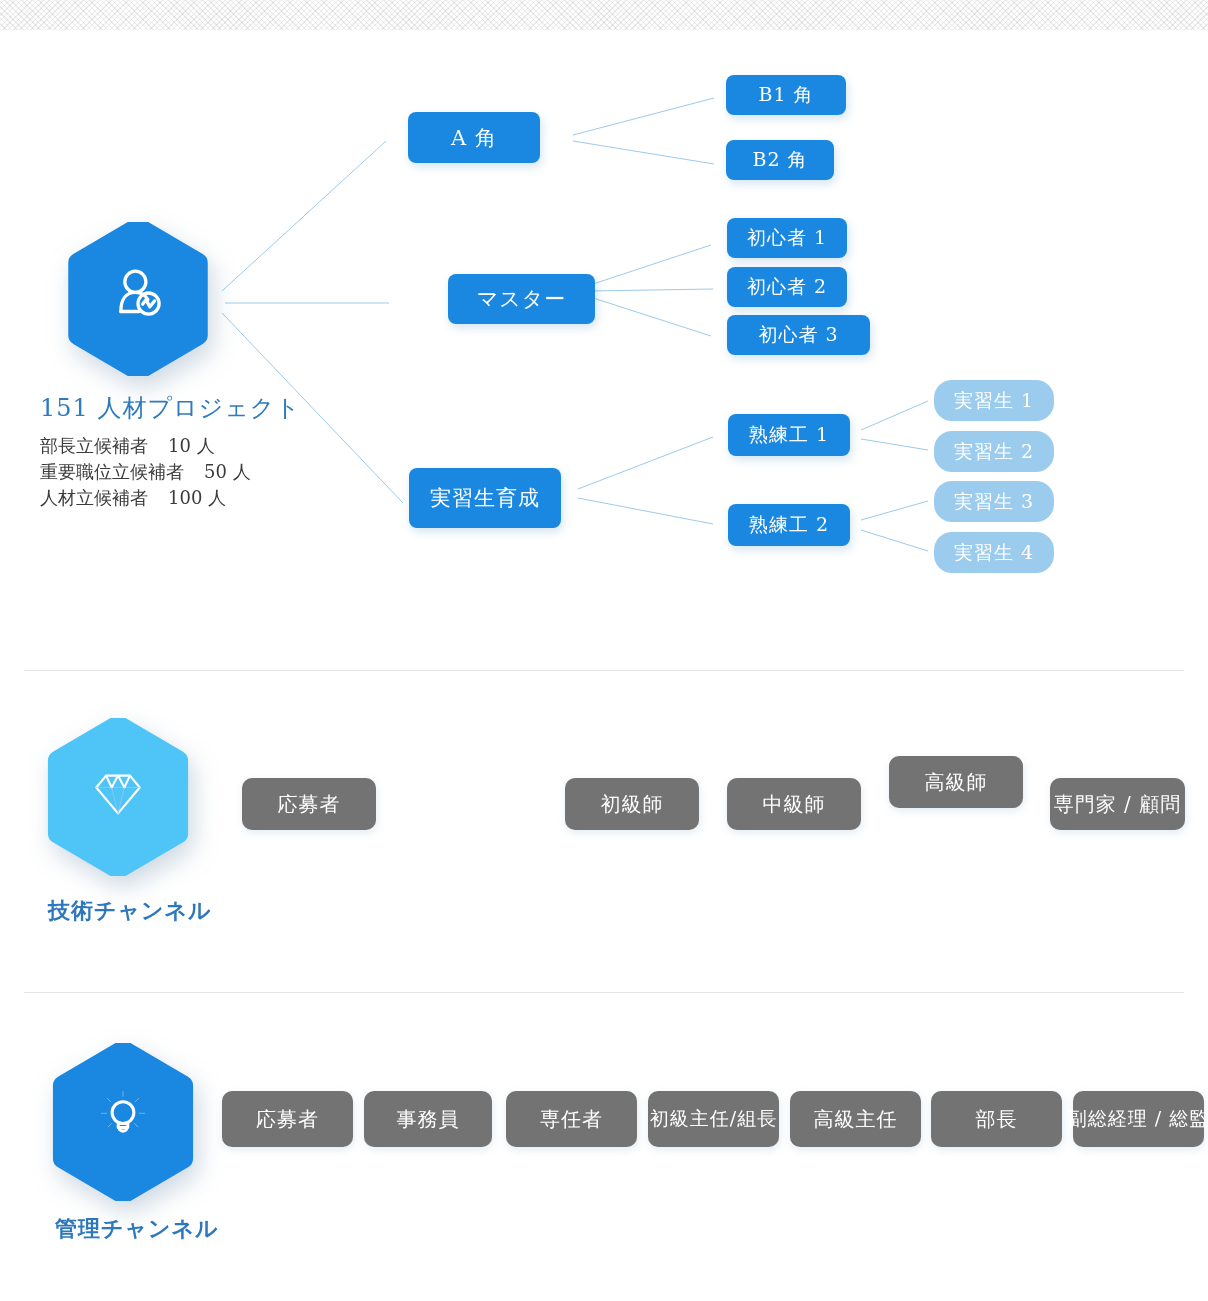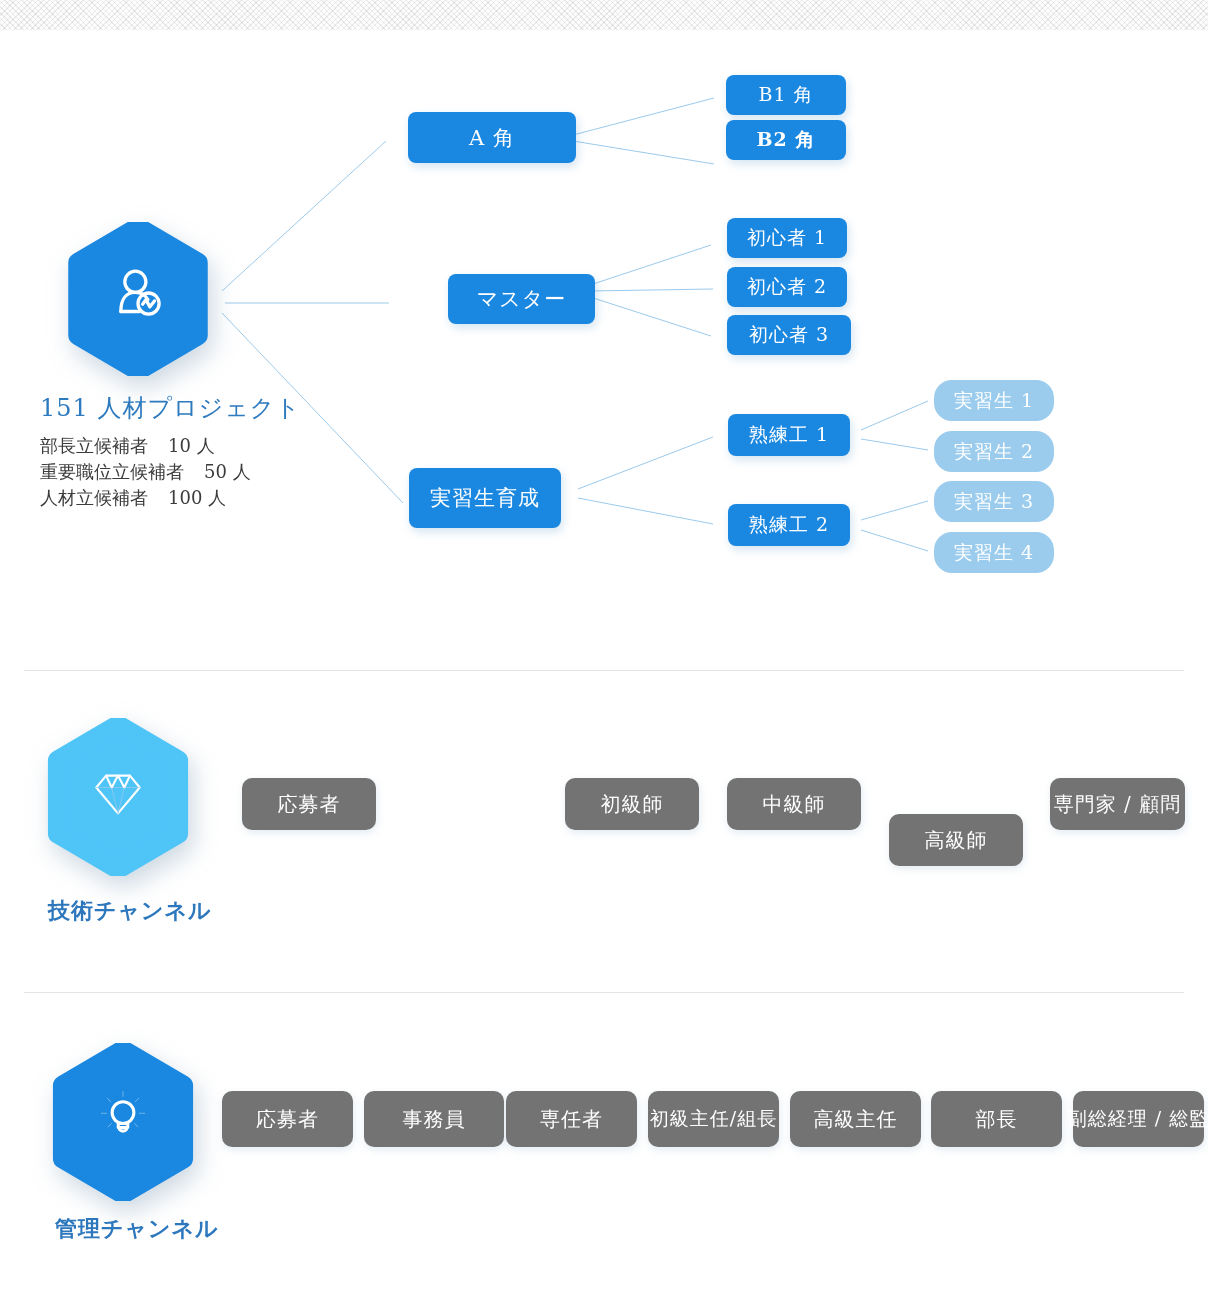--- a/index.html
+++ b/index.html
@@ -100,29 +100,29 @@
       <span>部長立候補者</span><span class="sval">10 人</span>
     </div>
     <div class="srow">
       <span>重要職位立候補者</span><span class="sval">50 人</span>
     </div>
     <div class="srow">
       <span>人材立候補者</span><span class="sval">100 人</span>
     </div>
   </div>
 
-  <div class="node node-dark lv1" style="left:408px;top:112px;width:168px;height:51px;">A 角</div>
+  <div class="node node-dark lv1" style="left:408px;top:112px;width:132px;height:51px;">A 角</div>
   <div class="node node-dark lv1" style="left:408px;top:274px;width:147px;height:50px;margin-left:40px;">マスター</div>
   <div class="node node-dark lv1" style="left:409px;top:468px;width:152px;height:60px;">実習生育成</div>
 
   <div class="node node-dark lv2" style="left:726px;top:75px;width:120px;height:40px;">B1 角</div>
-  <div class="node node-dark lv2" style="left:726px;top:120px;width:120px;height:40px;font-weight:bold;">B2 角</div>
+  <div class="node node-dark lv2" style="left:726px;top:140px;width:108px;height:40px;">B2 角</div>
   <div class="node node-dark lv2" style="left:727px;top:218px;width:120px;height:40px;">初心者 1</div>
   <div class="node node-dark lv2" style="left:727px;top:267px;width:120px;height:40px;">初心者 2</div>
-  <div class="node node-dark lv2" style="left:727px;top:315px;width:124px;height:40px;">初心者 3</div>
+  <div class="node node-dark lv2" style="left:727px;top:315px;width:143px;height:40px;">初心者 3</div>
   <div class="node node-dark lv2" style="left:728px;top:414px;width:122px;height:42px;">熟練工 1</div>
   <div class="node node-dark lv2" style="left:728px;top:504px;width:122px;height:42px;">熟練工 2</div>
 
   <div class="node node-light lv2" style="left:934px;top:380px;width:120px;height:41px;">実習生 1</div>
   <div class="node node-light lv2" style="left:934px;top:431px;width:120px;height:41px;">実習生 2</div>
   <div class="node node-light lv2" style="left:934px;top:481px;width:120px;height:41px;">実習生 3</div>
   <div class="node node-light lv2" style="left:934px;top:532px;width:120px;height:41px;">実習生 4</div>
 
   <div class="sep" style="left:24px;top:670px;width:1160px;"></div>
 
@@ -136,21 +136,21 @@
       <polyline points="33,28 41,45 50,28 59,45 67,28"></polyline>
       <line x1="41" y1="45" x2="50" y2="82"></line>
       <line x1="59" y1="45" x2="50" y2="82"></line>
     </svg>
   </div>
   <div class="section-title" style="left:48px;top:896px;">技術チャンネル</div>
 
   <div class="stagebox" style="left:242px;top:778px;width:134px;height:52px;">応募者</div>
   <div class="stagebox" style="left:565px;top:778px;width:134px;height:52px;">初級師</div>
   <div class="stagebox" style="left:727px;top:778px;width:134px;height:52px;">中級師</div>
-  <div class="stagebox" style="left:889px;top:814px;width:134px;height:52px;">高級師</div>
+  <div class="stagebox" style="left:889px;top:756px;width:134px;height:52px;">高級師</div>
   <div class="stagebox" style="left:1050px;top:778px;width:135px;height:52px;">専門家 / 顧問</div>
 
   <div class="sep" style="left:24px;top:992px;width:1160px;"></div>
 
   <div class="hexwrap" style="left:50px;top:1043px;width:146px;height:158px;">
     <svg class="hexbg" width="146" height="158" viewBox="0 0 100 106">
       <polygon points="50,4 91,28 91,78 50,102 9,78 9,28" fill="#1a87e0" stroke="#1a87e0" stroke-width="14" stroke-linejoin="round"></polygon>
     </svg>
     <svg class="hexicon" width="68" height="68" viewBox="0 0 100 100" fill="none" stroke="#fff" stroke-width="4.5" stroke-linecap="round" stroke-linejoin="round">
       <circle cx="50" cy="45" r="16"></circle>
@@ -161,20 +161,20 @@
       <line x1="73" y1="24" x2="68" y2="29"></line>
       <line x1="18" y1="46" x2="26" y2="46"></line>
       <line x1="82" y1="46" x2="74" y2="46"></line>
       <line x1="28" y1="66" x2="33" y2="61"></line>
       <line x1="72" y1="66" x2="67" y2="61"></line>
     </svg>
   </div>
   <div class="section-title" style="left:55px;top:1214px;">管理チャンネル</div>
 
   <div class="stagebox" style="left:222px;top:1091px;width:131px;height:56px;">応募者</div>
-  <div class="stagebox" style="left:364px;top:1091px;width:140px;height:56px;">事務員</div>
+  <div class="stagebox" style="left:364px;top:1091px;width:128px;height:56px;">事務員</div>
   <div class="stagebox" style="left:506px;top:1091px;width:131px;height:56px;">専任者</div>
   <div class="stagebox" style="left:648px;top:1091px;width:131px;height:56px;font-size:19px;">初級主任/組長</div>
   <div class="stagebox" style="left:790px;top:1091px;width:131px;height:56px;">高級主任</div>
   <div class="stagebox" style="left:931px;top:1091px;width:131px;height:56px;">部長</div>
   <div class="stagebox" style="left:1073px;top:1091px;width:131px;height:56px;font-size:19px;">副総経理 / 総監</div>
 
 </div>
 
 </body></html>

